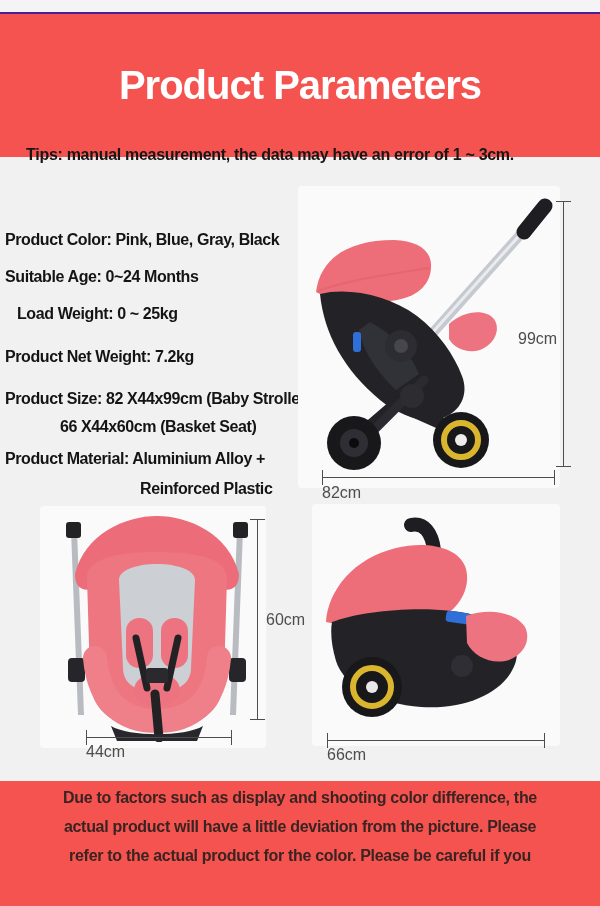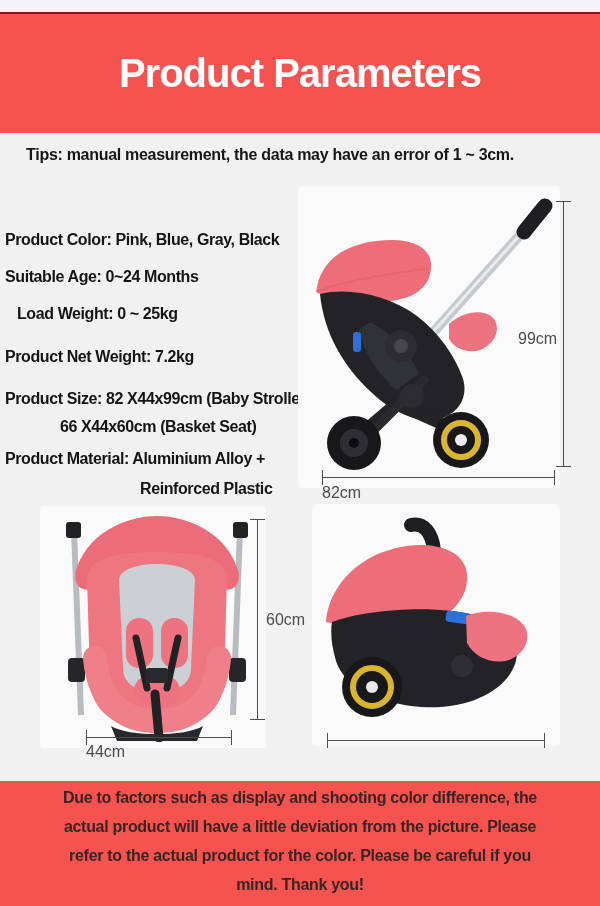--- a/index.html
+++ b/index.html
@@ -7,22 +7,22 @@
   body { font-family:"Liberation Sans", sans-serif; }
   .page {
     position:relative; width:600px; height:906px; margin:0 auto;
     background:#f1f1f2; overflow:hidden;
   }
   .top-strip {
     position:absolute; left:0; top:0; width:600px; height:12px;
     background:#f4f4f6;
   }
   .banner {
-    position:absolute; left:0; top:12px; width:600px; height:121px;
-    background:#f4534f; border-top:2px solid #7f1d1d;
+    position:absolute; left:0; top:12px; width:600px; height:145px;
+    background:#f4534f; border-top:2px solid #4c1d95;
     display:flex; align-items:center; justify-content:center;
   }
   .banner h1 {
     color:#ffffff; font-size:40px; font-weight:700; letter-spacing:-1px;
   }
   .tips {
     position:absolute; left:0; top:146px; width:540px;
     text-align:center; font-size:16px; font-weight:700; color:#161616;
     letter-spacing:-0.3px;
   }
@@ -205,21 +205,21 @@
     <path d="M150,110 C174,101 200,107 209,121 C215,133 209,148 193,154 C176,159 158,151 151,137 Z" fill="#ee7380"></path>
 
     <g>
       <circle cx="56" cy="181" r="30" fill="#18181b"></circle>
       <circle cx="56" cy="181" r="19" fill="none" stroke="#d9b62e" stroke-width="6"></circle>
       <circle cx="56" cy="181" r="6" fill="#e9e9e9"></circle>
     </g>
   </svg>
 
   <div class="dimh" style="left:327px; top:740px; width:218px;"></div>
+  <div class="dim-label centered" style="left:327px; top:746px; width:218px;">66cm</div>
 
   <div class="footer">
     <div class="fline">Due to factors such as display and shooting color difference, the</div>
     <div class="fline">actual product will have a little deviation from the picture. Please</div>
     <div class="fline">refer to the actual product for the color. Please be careful if you</div>
-    <div class="fline">mind. Thank you!</div>
   </div>
 
 </div>
 
 </body></html>

